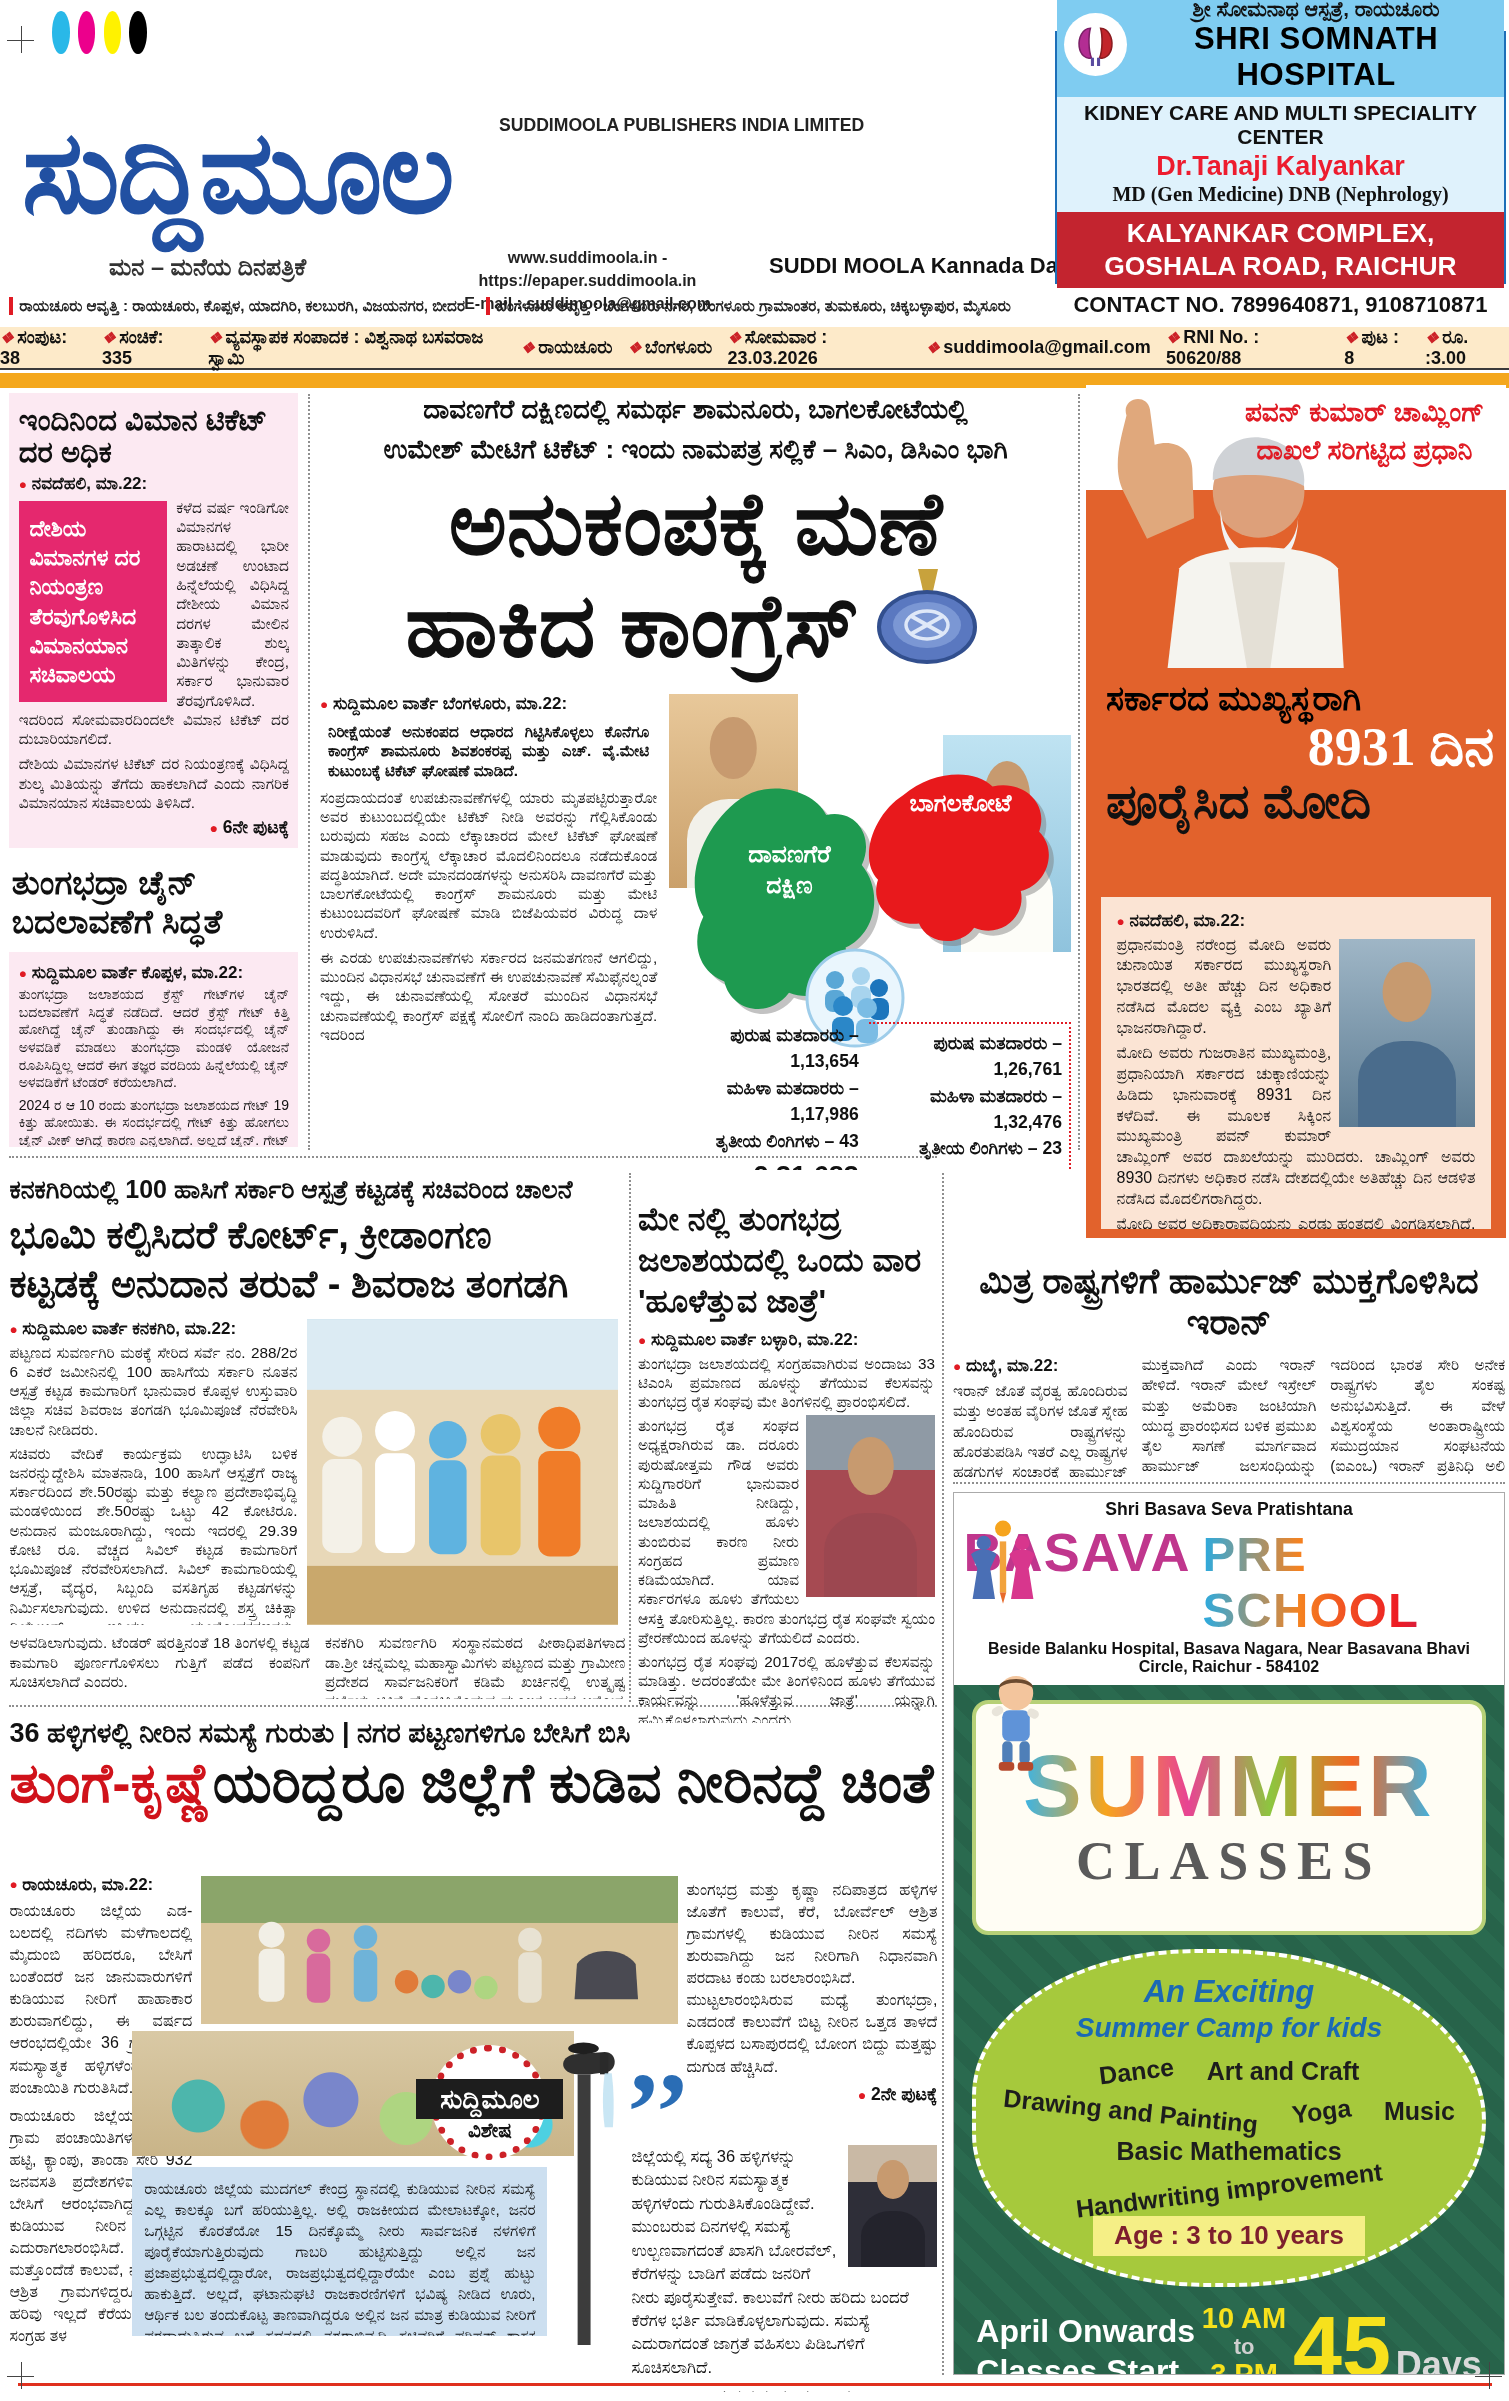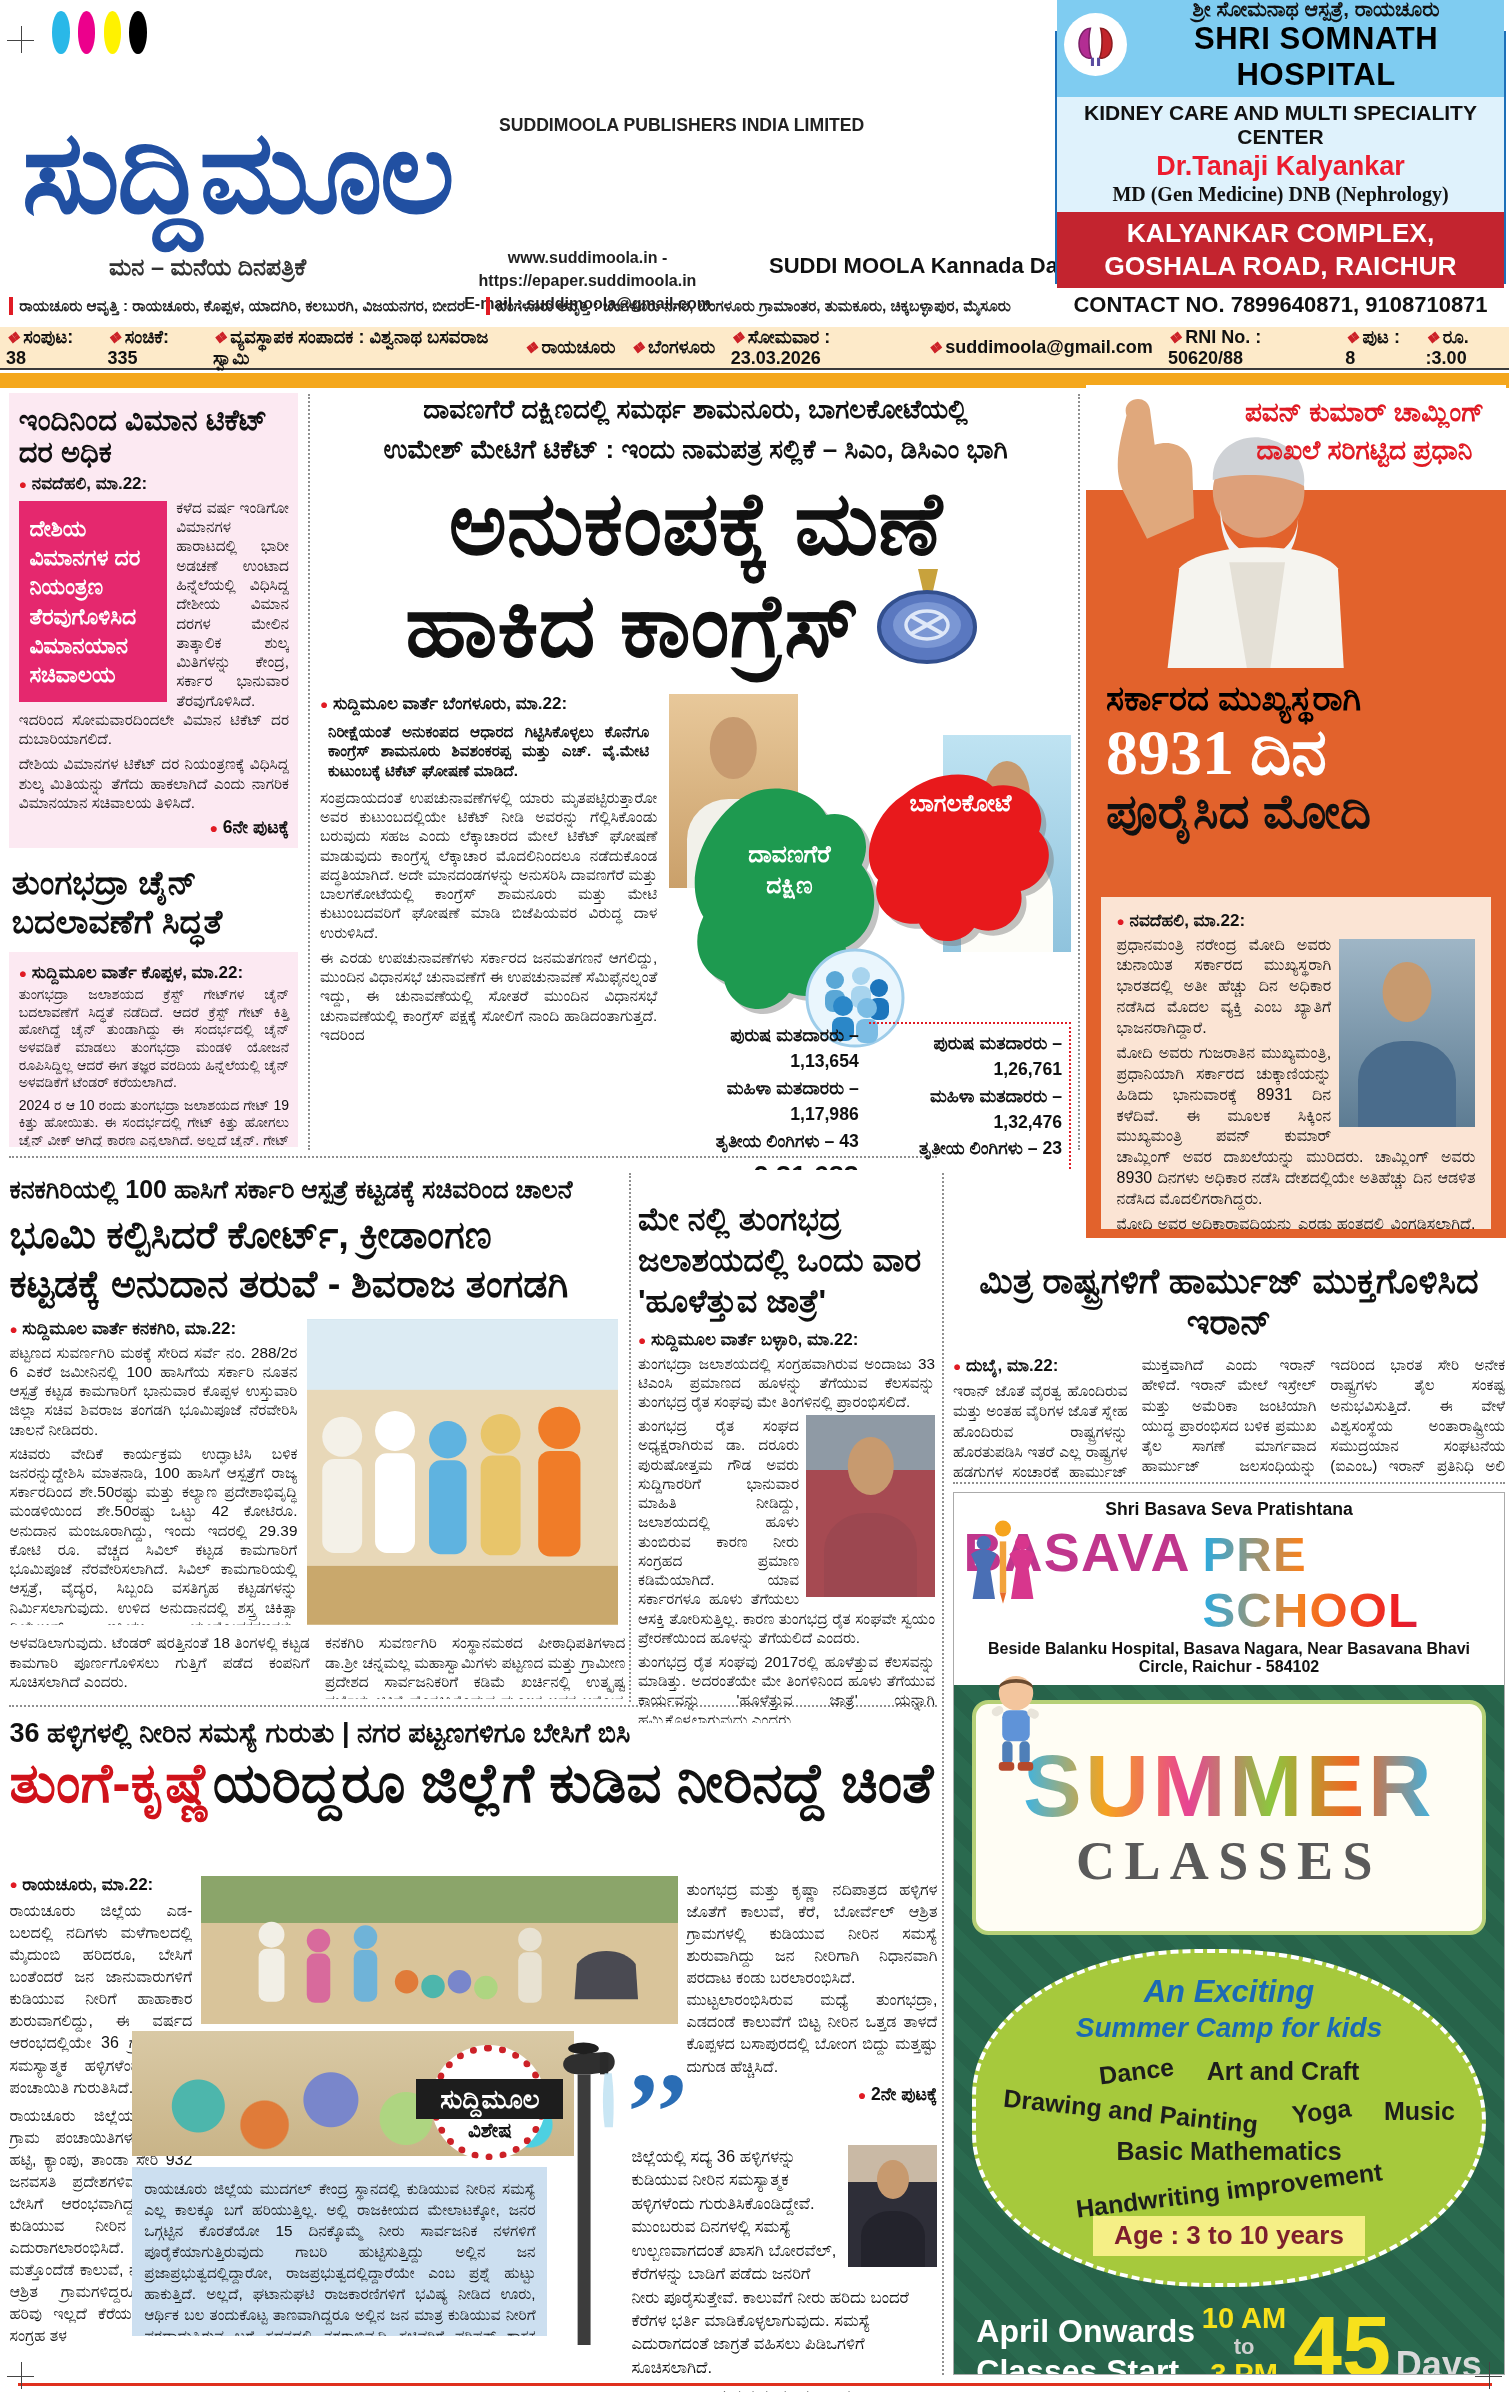--- a/index.html
+++ b/index.html
@@ -35,21 +35,21 @@
   .hosp-sub{text-align:center;padding:3.5px 2.4px 1.2px;}
   .hosp-speciality{font-size:21px;font-weight:900;}
   .hosp-doc{font-size:27px;font-weight:900;color:#ed1c2e;margin-top:2.4px;}
   .hosp-md{font-size:20px;font-family:"Liberation Serif",serif;font-weight:bold;margin-top:1.2px;}
   .hosp-red{background:#c3242f;color:#fff;text-align:center;font-size:26.4px;font-weight:900;line-height:1.25;padding:4.7px 0;margin-top:4.7px;}
   .hosp-contact{text-align:center;font-size:22px;font-weight:900;padding:4.7px 0;}
   
   .editions{position:absolute;left:9.4px;top:297px;width:1040px;display:flex;gap:21px;font-size:15.3px;font-weight:bold;color:#222;}
   .editions span{border-left:4.1px solid #e01b24;padding-left:5.9px;display:inline-block;}
   .datebar{position:absolute;left:0;top:327px;width:1509px;height:43px;background:#fdeac9;border-bottom:2.4px solid #3a3a3a;
-           display:flex;align-items:center;justify-content:center;gap:15.3px;font-size:18px;font-weight:bold;padding-left:6px;}
+           display:flex;align-items:center;justify-content:center;gap:15.3px;font-size:18px;font-weight:bold;}
   .datebar .dia{color:#cc2127;font-size:15.3px;margin-right:3.5px;}
   .orangebar{position:absolute;left:0;top:373px;width:1509px;height:15.3px;background:#f4a71d;}
   
   .ph{position:relative;overflow:hidden;background:#cfcabe;}
   .person::before{content:"";position:absolute;left:50%;top:12%;width:36%;height:32%;transform:translateX(-50%);border-radius:50%;background:#c79a6f;}
   .person::after{content:"";position:absolute;left:14%;bottom:0;width:72%;height:46%;border-radius:45% 45% 0 0;background:currentColor;}
   
   .flight{position:absolute;left:9.4px;top:393px;width:289px;height:754px;overflow:hidden;}
   .pinkbox{background:#fce9f2;padding:10.6px 9.4px;}
   .flight h2{margin:0 0 5.9px;font-size:29px;line-height:1.12;font-weight:900;}
@@ -73,21 +73,21 @@
   .statcol{flex:1;text-align:right;font-size:17.6px;font-weight:bold;line-height:1.5;}
   .statcol.framed{border-top:2.9px dotted #e01b24;border-right:2.9px dotted #e01b24;padding:5.9px 7px 0 0;}
   .stat-total{font-size:27px;font-weight:900;margin-top:2.4px;}
   
   .modi{position:absolute;left:1086px;top:385px;width:420px;height:853px;background:#fff;overflow:hidden;}
   .modi-orange{position:absolute;left:0;top:105px;right:0;bottom:0;background:#e2622c;}
   .modi-kicker{position:absolute;right:3.5px;top:8.2px;width:276px;text-align:center;color:#e01b24;font-weight:900;font-size:26.4px;line-height:1.45;z-index:3;}
   .modi-photo{position:absolute;left:4.7px;top:7px;width:253px;height:276px;z-index:2;}
   .modi-heads{position:absolute;left:20px;top:294px;right:11.8px;z-index:2;}
   .m-top{font-size:34px;font-weight:900;color:#000000;}
-  .m-big{font-size:64px;font-weight:900;color:#fff;line-height:1.05;font-family:"Liberation Serif",serif;}
+  .m-big{font-size:54px;font-weight:900;color:#fff;line-height:1.05;font-family:"Liberation Serif",serif;text-align:right;}
   .m-bot{font-size:48px;font-weight:900;color:#111;line-height:1.1;}
   .peach{position:absolute;left:15.3px;right:15.3px;top:512px;bottom:9.4px;background:#fbe4d4;padding:14px 15.3px;overflow:hidden;z-index:2;}
   .peach .bodytxt{font-size:16px;line-height:1.3;}
   .chamling{float:right;width:136px;height:188px;margin:4.7px 0 4.7px 8.2px;background:linear-gradient(180deg,#9fb6c6,#5d7c93);color:#4a6c8c;}
   
   .kanak{position:absolute;left:9.4px;top:1175px;width:616px;height:524px;overflow:hidden;}
   .kanak-kicker{font-size:25px;font-weight:bold;margin-bottom:5.9px;}
   .kanak-h{font-size:38px;font-weight:900;line-height:1.3;margin-bottom:9.4px;}
   .kanak-row1{display:flex;gap:9.4px;}
   .kanak-row1 .txt{width:288px;overflow:hidden;height:306px;}

